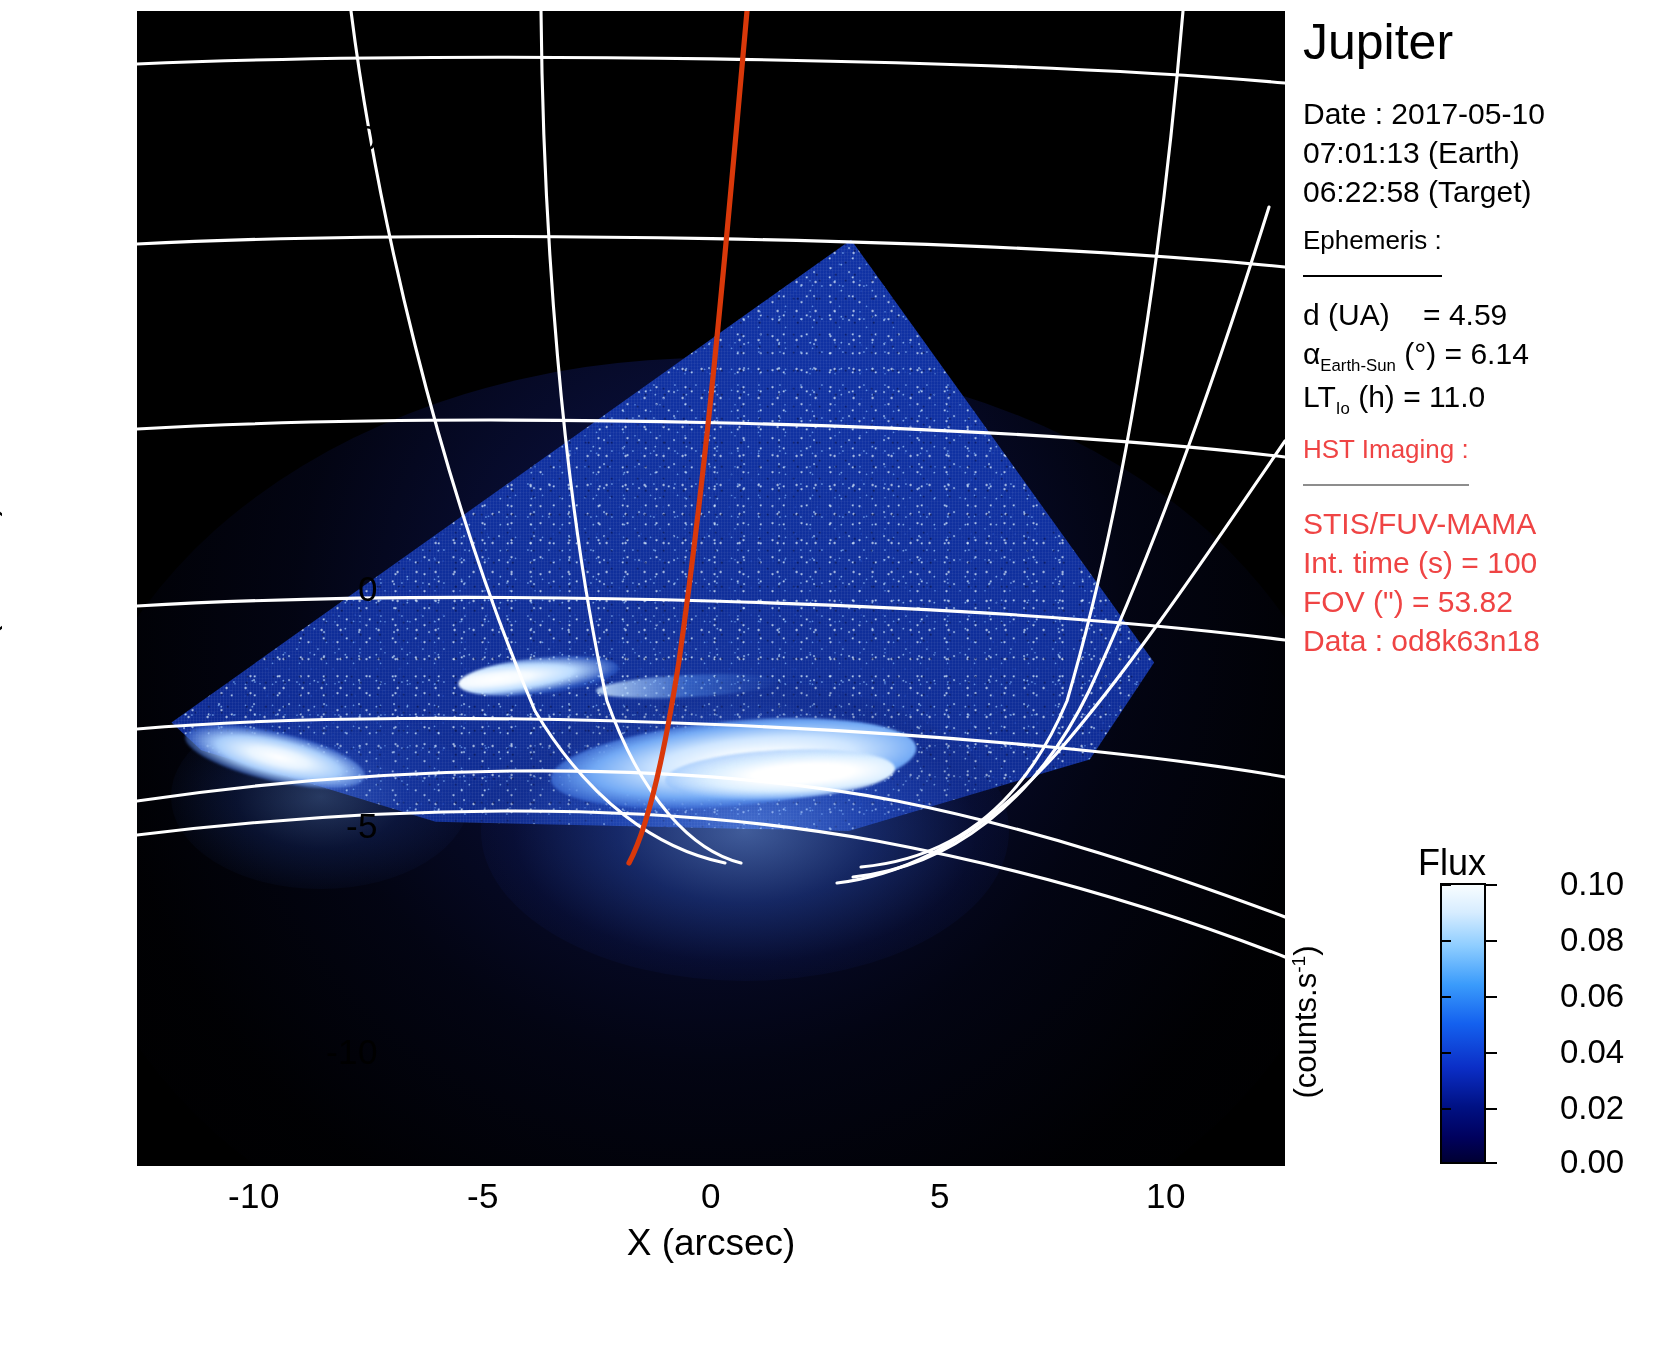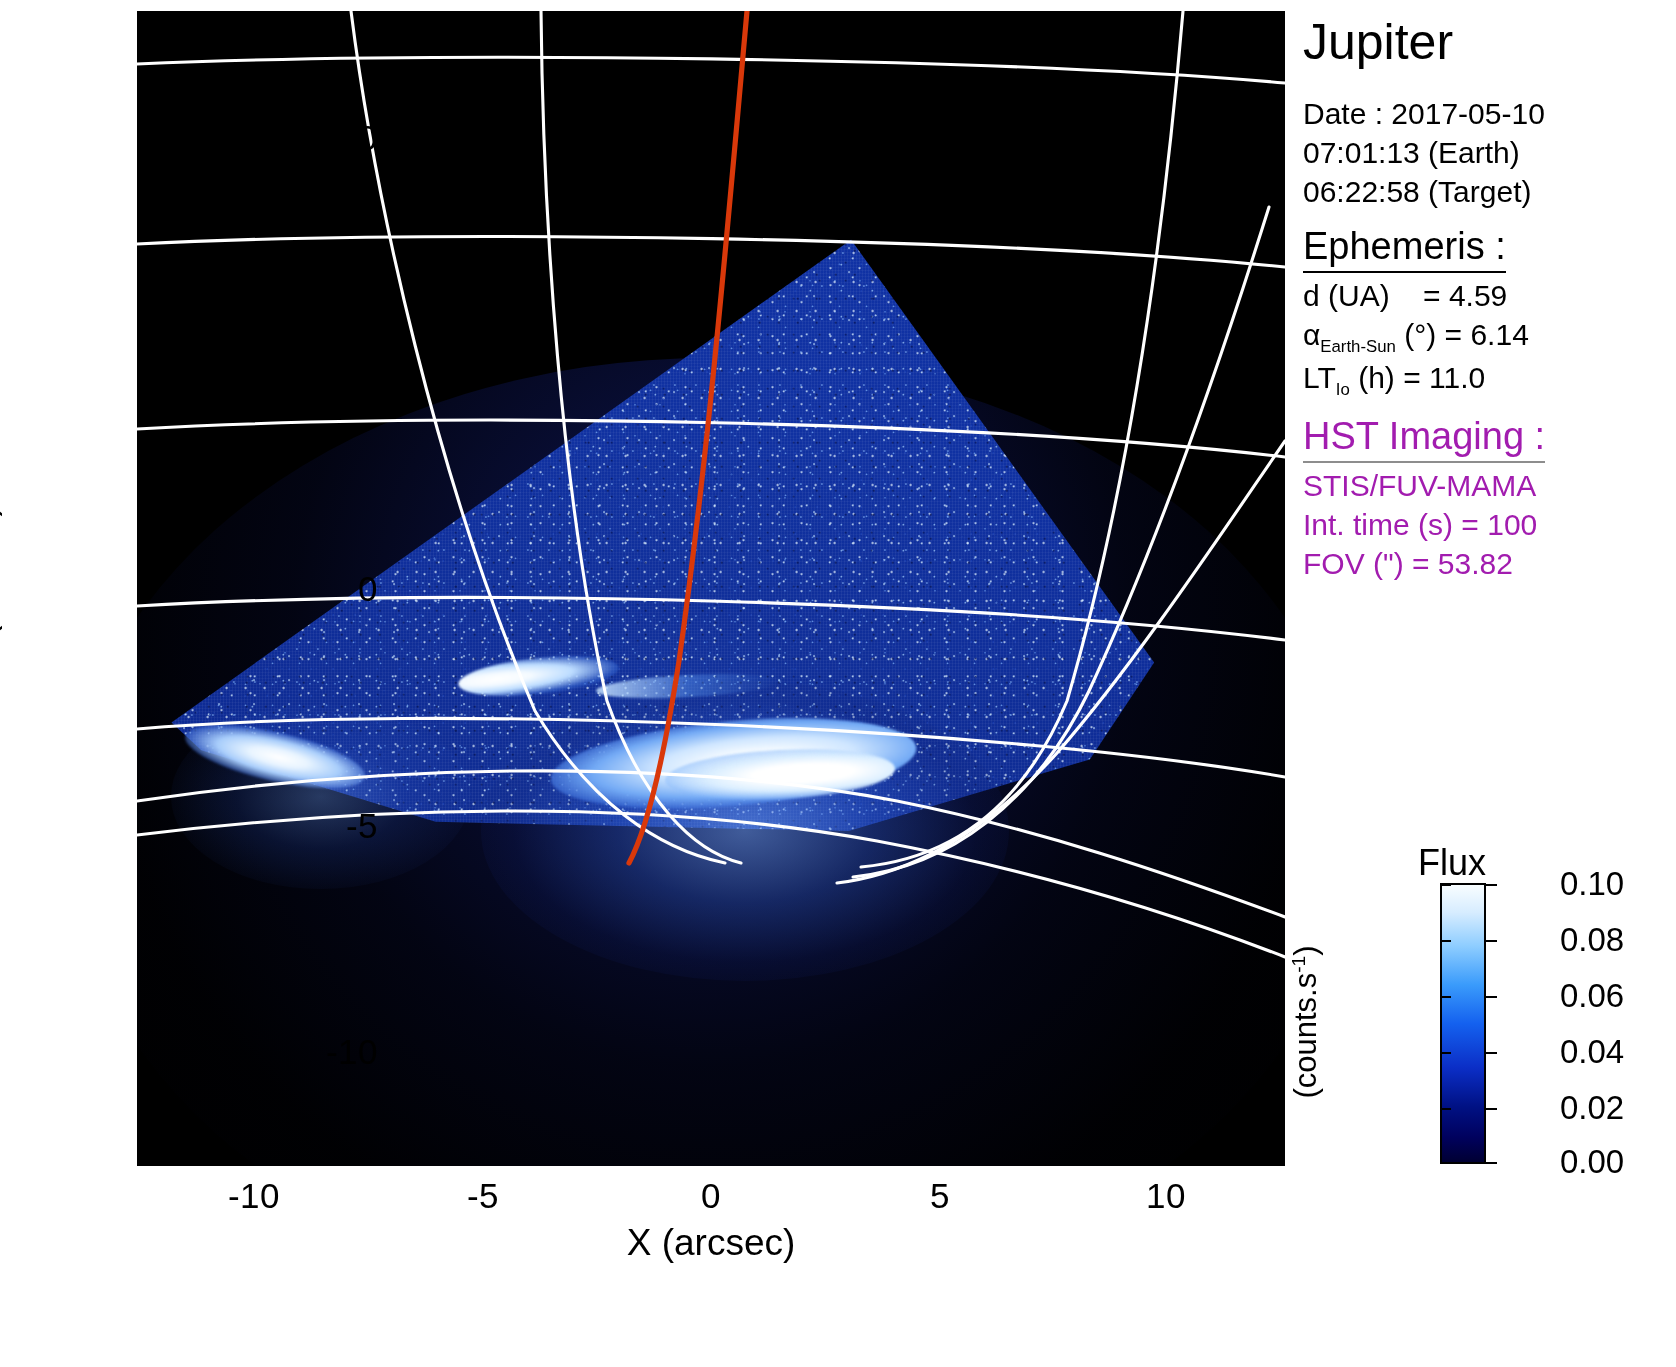--- a/index.html
+++ b/index.html
@@ -96,23 +96,23 @@
          font-size:35px;letter-spacing:.5px;white-space:nowrap;}
   #x-axis-label{position:absolute;top:1222px;left:711px;transform:translateX(-50%);
      font-size:37px;white-space:nowrap;}
   #y-axis-label{position:absolute;left:-18px;top:588px;width:300px;text-align:center;
      transform:translate(-50%,-50%) rotate(-90deg);font-size:37px;white-space:nowrap;}
 
   
   #info{position:absolute;left:1300px;top:12px;width:376px;}
   #target-title{font-size:50px;line-height:1.04;margin:4px 0 26px 3px;}
   .line{font-size:30px;line-height:1.30;white-space:nowrap;margin-left:3px;}
-  .sec-head{font-size:38px;display:inline-block;border-bottom:2.5px solid #000;
-            padding-bottom:3px;margin:14px 0 3px 3px;white-space:nowrap;}
-  .dim{color:#a21caf;}
+  .sec-head{font-size:26px;display:inline-block;border-bottom:2.5px solid #000;
+            padding-bottom:19px;margin:14px 0 18px 3px;white-space:nowrap;}
+  .dim{color:#ef4444;}
   .sec-head.dim{border-bottom-color:#8d8d8d;}
   sub{font-size:.56em;letter-spacing:0;}
 
   
   #cb-title{position:absolute;left:1418px;top:842px;font-size:36px;}
   #cb-box{position:absolute;left:1440px;top:883px;width:46px;height:281px;
           background:linear-gradient(to top,
             #000033 0%, #00015e 9%, #001184 20%,
             #0b2ec6 34%, #1461ef 50%, #3a9bfb 64%,
             #8ecdff 78%, #d6ecff 90%, #f8fdff 100%);
@@ -211,20 +211,21 @@
   <div class="line">
     <span>LT</span><sub>Io</sub>
     <span>(h)</span>
     <span>= 11.0</span>
   </div>
 
   <div class="sec-head dim">HST Imaging :</div>
   <div class="line dim">STIS/FUV-MAMA</div>
   <div class="line dim">Int. time (s) = 100</div>
   <div class="line dim">FOV (") = 53.82</div>
+  <div class="line dim">Data : od8k63n18</div>
 </div>
 
 <div id="cb-title">Flux</div>
 <div id="cb-box"></div>
 
 <div class="cbtick" style="top:884px"></div>
 <div class="cbtick in" style="top:884px"></div>
 <div class="cbtick" style="top:940px"></div>
 <div class="cbtick in" style="top:940px"></div>
 <div class="cbtick" style="top:996px"></div>

